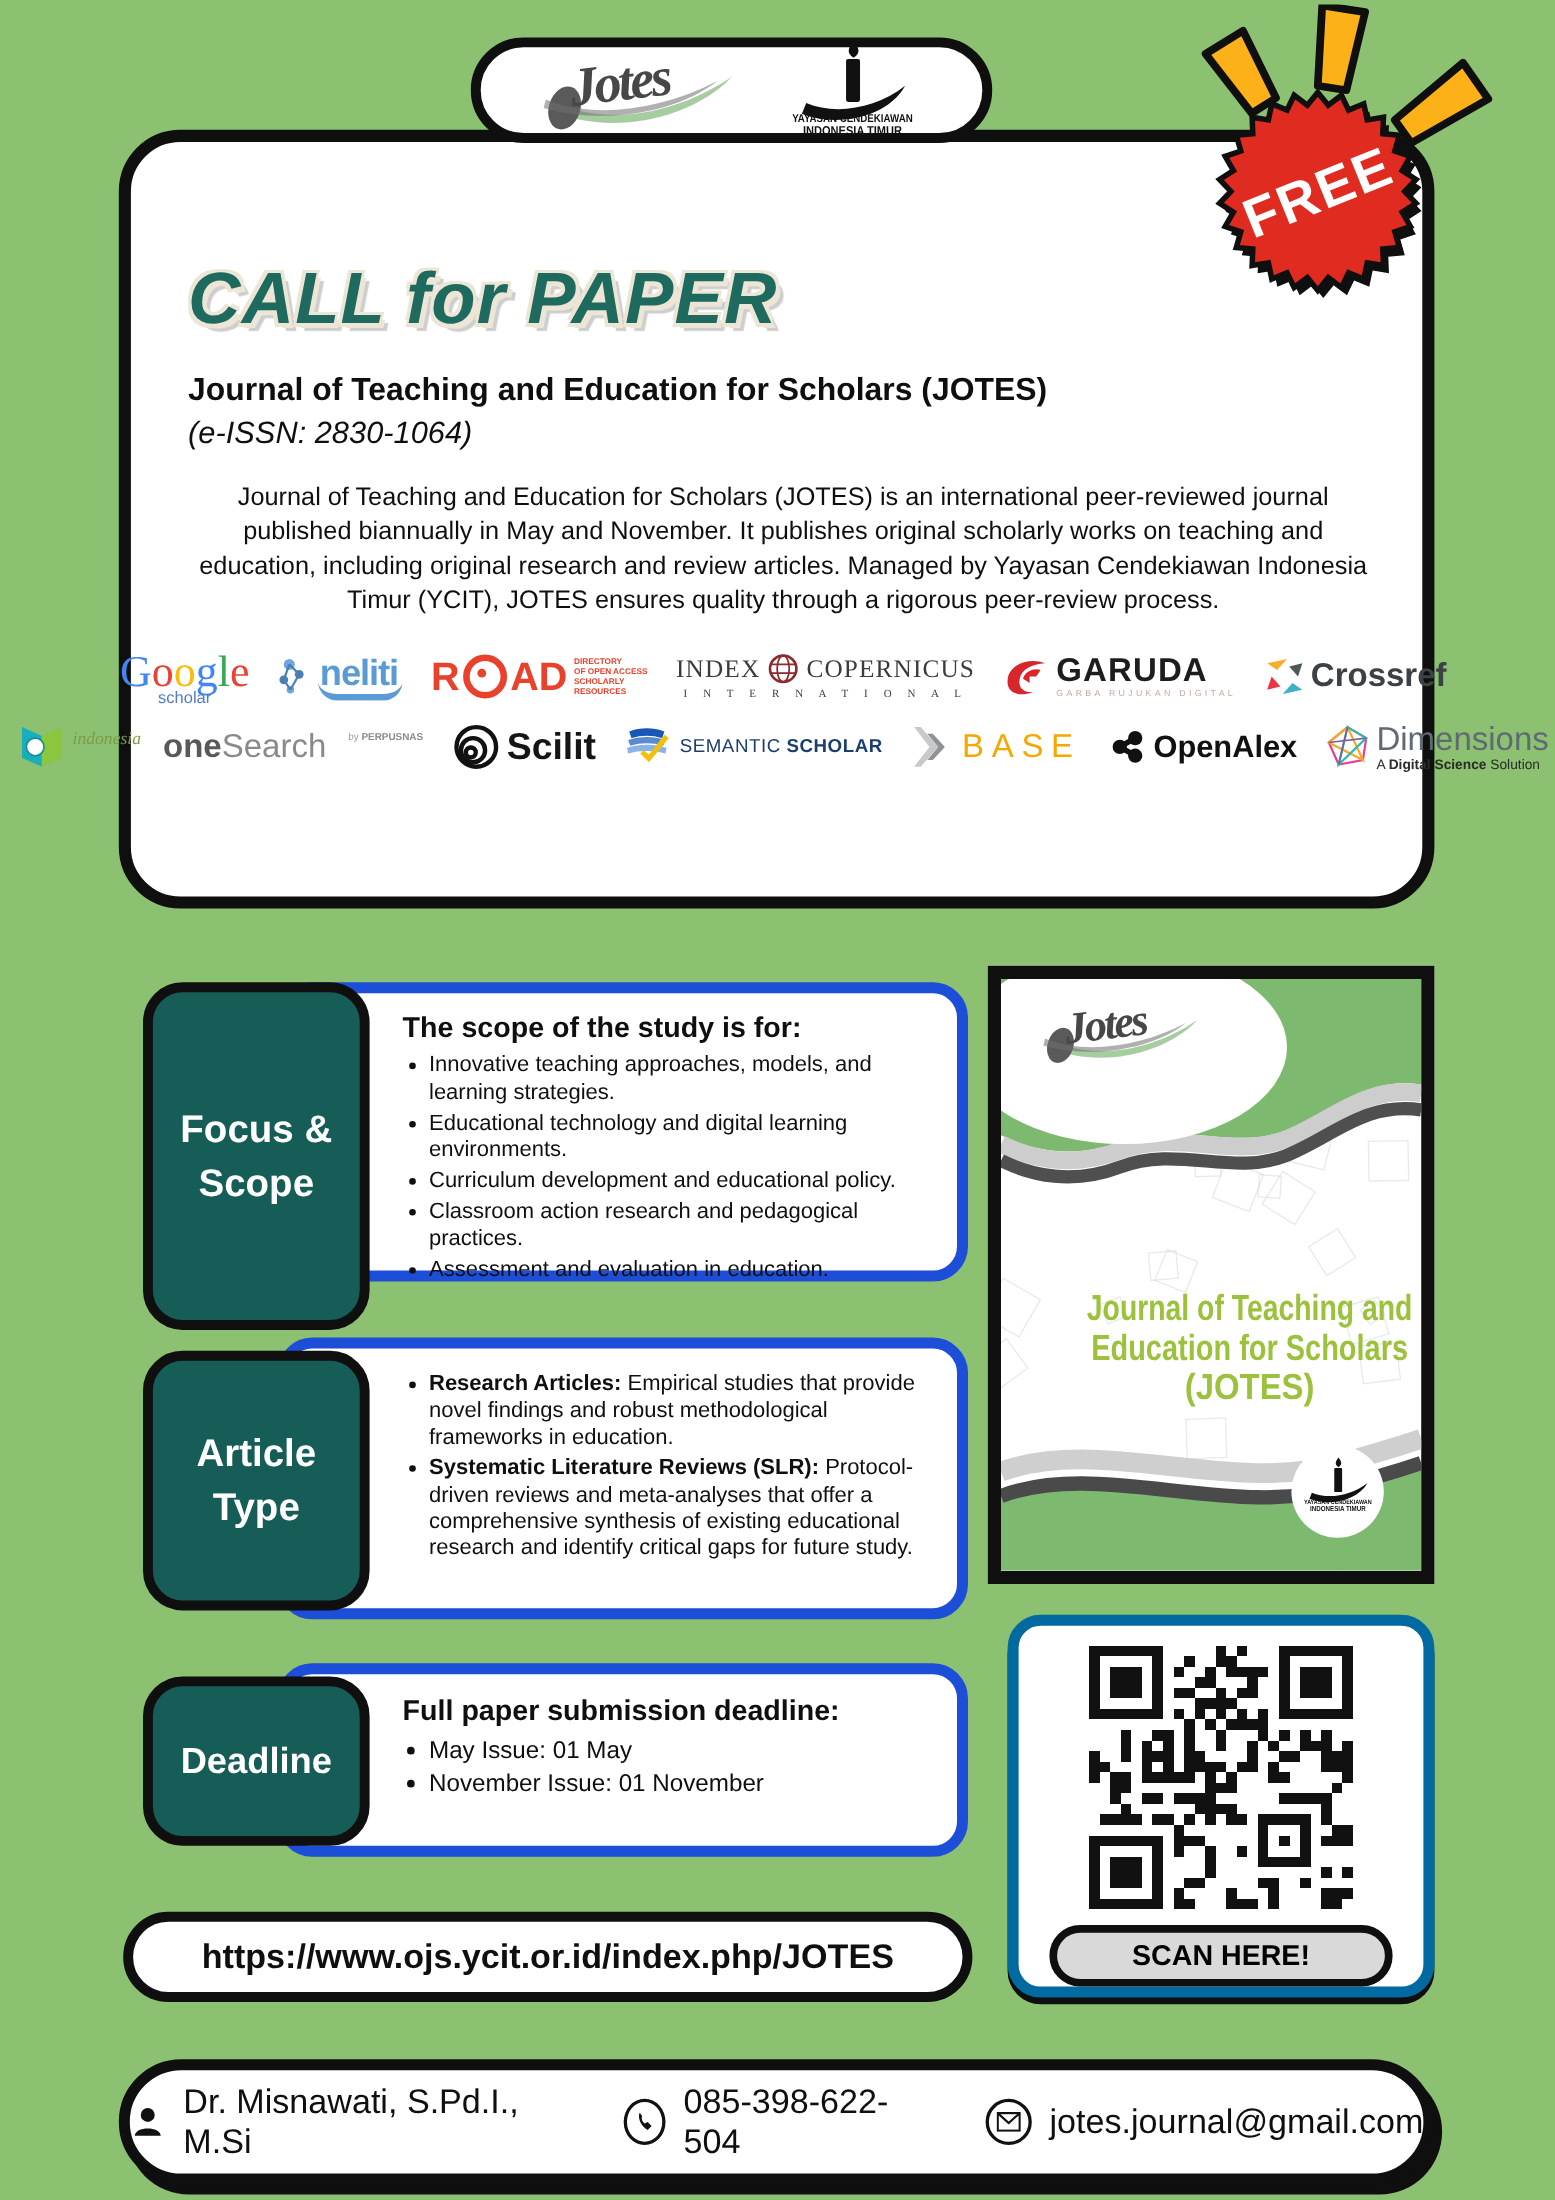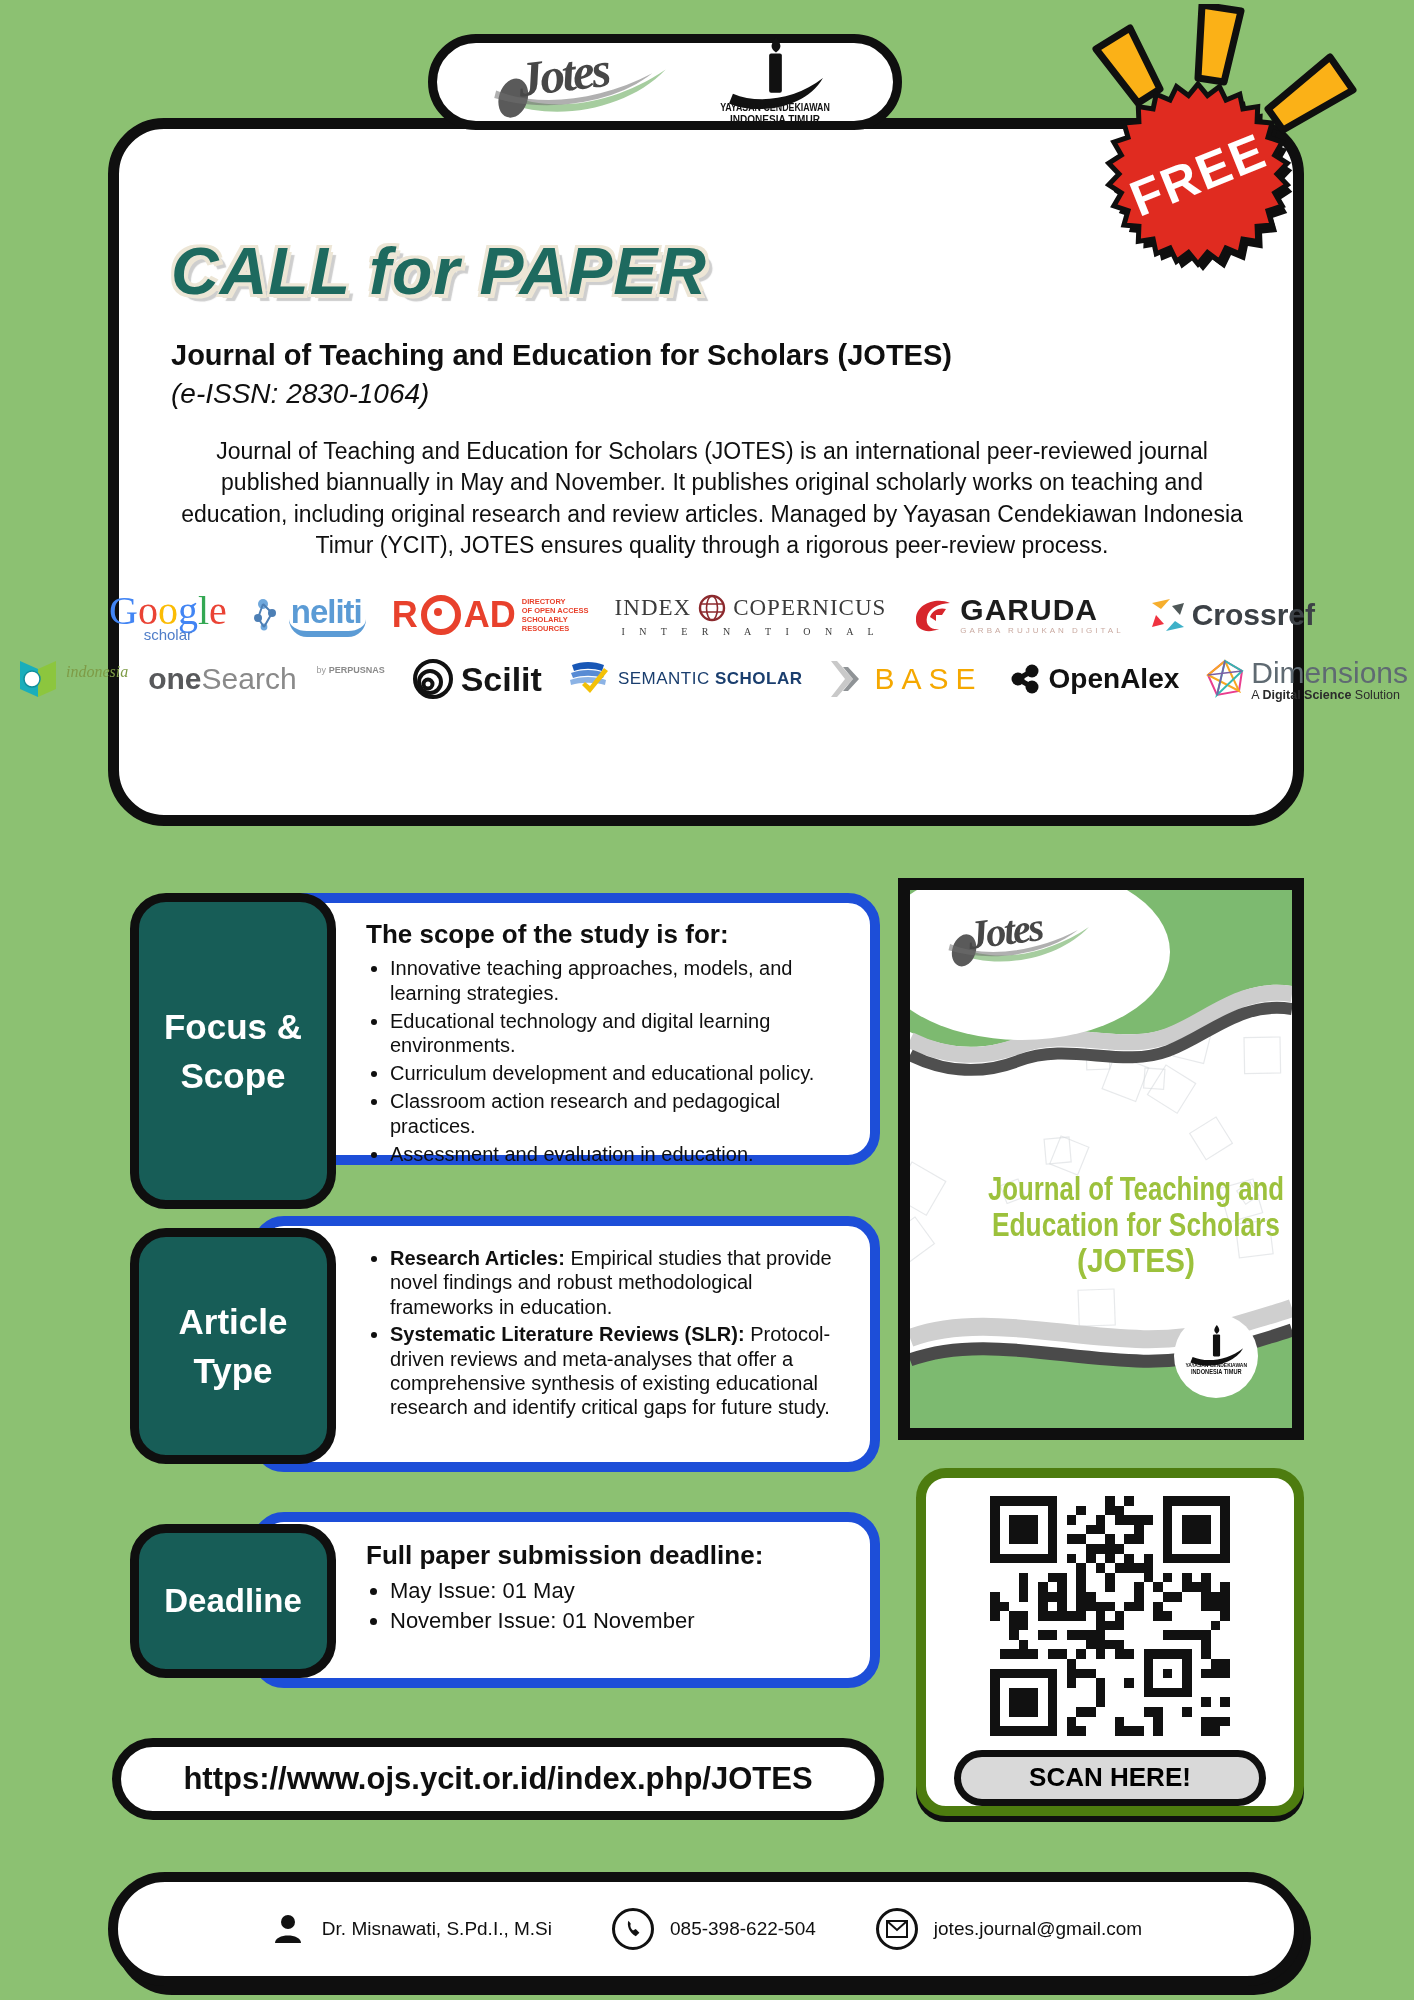--- a/index.html
+++ b/index.html
@@ -82,35 +82,35 @@
   #deadline-panel{left:252px;top:1512px;width:628px;height:176px;padding:18px 20px 8px 104px;}
   #deadline-panel .panel-list{font-size:22px;}
 
   
   .cover{position:absolute;left:898px;top:878px;width:406px;height:562px;background:#fff;
     border:12px solid #0f0f0f;box-sizing:border-box;z-index:3;}
   .cover svg{display:block;}
 
   
   .qr-card{position:absolute;left:916px;top:1468px;width:388px;height:348px;background:#fff;
-    border:10px solid #4d7c0f;border-radius:30px;box-sizing:border-box;z-index:3;
+    border:10px solid #0369a1;border-radius:30px;box-sizing:border-box;z-index:3;
     display:flex;flex-direction:column;align-items:center;padding-top:18px;box-shadow:0 6px 0 #0f0f0f;}
   .scan-pill{margin-top:14px;width:312px;height:58px;background:#D9D9D9;border:7px solid #0f0f0f;
     border-radius:40px;display:flex;align-items:center;justify-content:center;font-size:26px;font-weight:bold;
     box-sizing:border-box;}
 
   
   .url-pill{position:absolute;left:112px;top:1738px;width:772px;height:82px;background:#fff;
     border:9px solid #0f0f0f;border-radius:50px;display:flex;align-items:center;justify-content:center;
     font-size:31px;font-weight:bold;color:#0f0f0f;box-sizing:border-box;z-index:3;}
 
   
   .footer-pill{position:absolute;left:108px;top:1872px;width:1196px;height:114px;background:#fff;
     border:10px solid #0f0f0f;border-radius:62px;display:flex;align-items:center;justify-content:center;
-    gap:60px;font-size:19px;color:#0f0f0f;box-sizing:border-box;z-index:3;box-shadow:7px 9px 0 #0f0f0f;}
+    gap:60px;font-size:31px;color:#0f0f0f;box-sizing:border-box;z-index:3;box-shadow:7px 9px 0 #0f0f0f;}
   .f-group{display:flex;align-items:center;gap:16px;}
   .fi-circle{width:42px;height:42px;border:3px solid #111;border-radius:50%;display:flex;align-items:center;
     justify-content:center;box-sizing:border-box;}
 </style>
 </head>
 <body>
 
 <div class="poster">
 
   <div class="header-pill">

